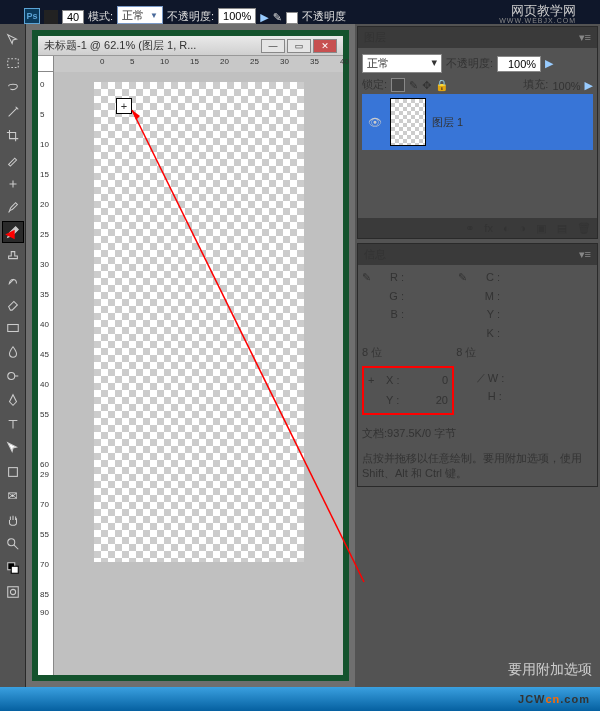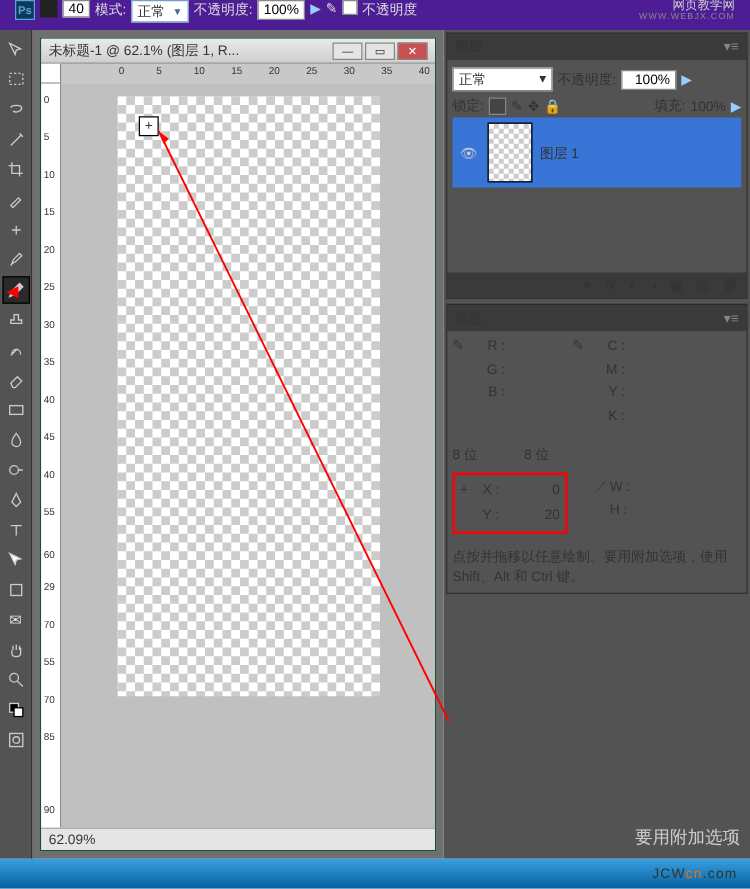--- a/index.html
+++ b/index.html
@@ -1,39 +1,39 @@
 <!DOCTYPE html>
 <html><head>
 <meta charset="utf-8">
 <style>
 *{margin:0;padding:0;box-sizing:border-box;font-family:"Microsoft YaHei",SimSun,sans-serif;font-size:11px;color:#333}
 body{background:#f0f0f0;width:600px;height:711px;overflow:hidden;position:relative}
-.top-bar{background:#4c1d95;height:24px;display:flex;align-items:flex-start;padding:0 12px;gap:4px;color:#ddd}
+.top-bar{background:#0f172a;height:24px;display:flex;align-items:flex-end;padding:0 24px;gap:4px;color:#ddd}
 .top-bar>*{color:#ddd}
 .ps-icon{width:16px;height:16px;background:#0a3a5c;border:1px solid #5ba3d5;color:#5ba3d5;display:flex;align-items:center;justify-content:center;font-size:9px;font-weight:bold}
 .btn-swatch{width:14px;height:14px;background:#222}
 .btn-size{width:22px;height:14px;background:#fff;color:#000;text-align:center;border:1px solid #888}
 .dropdown{background:#fff;border:1px solid #7a9ac7;height:18px;display:flex;align-items:center;padding:0 4px;color:#000}
 .dropdown .arrow{margin-left:6px;color:#4a6a9a;font-size:8px}
 .opacity-box{background:#fff;border:1px solid #888;padding:1px 4px;color:#000}
 .checkbox{width:12px;height:12px;background:#fff;border:1px solid #888}
 .site-logo{margin-left:auto;text-align:right;line-height:1}
-.site-logo .cn{font-size:10px;color:#ccc}
+.site-logo .cn{font-size:13px;color:#ccc}
 .site-logo .en{font-size:7px;color:#888;letter-spacing:1px}
 
 .main{display:flex;height:663px}
 
 .toolbox{width:26px;background:#535353;border-right:1px solid #2a2a2a;display:flex;flex-direction:column;padding-top:4px}
 .toolbox .tool{width:22px;height:22px;margin:1px auto;display:flex;align-items:center;justify-content:center;color:#ddd;font-size:12px}
 .toolbox .tool.active{background:#2a2a2a;border:1px solid #000}
 .toolbox svg{width:14px;height:14px;stroke:#ccc;fill:none;stroke-width:1.2}
 .red-arrow-tool{position:absolute;left:2px;top:225px;color:red;font-size:16px;font-weight:bold}
 
 .canvas-col{flex:1;background:#6f6f6f;display:flex;flex-direction:column;position:relative}
-.doc-win{background:#c8c8c8;border:1px solid #14532d;margin:6px;display:flex;flex-direction:column;flex:1}
+.doc-win{background:#c8c8c8;border:6px solid #14532d;margin:6px;display:flex;flex-direction:column;flex:1}
 .doc-titlebar{background:linear-gradient(#eaeaea,#cfcfcf);border-bottom:1px solid #999;height:20px;display:flex;align-items:center;padding:0 6px;font-size:10px;color:#666}
 .win-btns{margin-left:auto;display:flex;gap:2px}
 .win-btn{width:24px;height:14px;border:1px solid #888;background:#e5e5e5;display:flex;align-items:center;justify-content:center;font-size:9px}
 .win-btn.close{background:#c75050;color:#fff}
 .doc-body{flex:1;display:flex;position:relative;background:#c0c0c0}
 .ruler-h{height:16px;background:#fff;border-bottom:1px solid #888;position:relative;margin-left:16px}
 .ruler-v{width:16px;background:#fff;border-right:1px solid #888;position:relative}
 .ruler-corner{width:16px;height:16px;background:#fff;border-right:1px solid #888;border-bottom:1px solid #888}
 .ruler-top-wrap{display:flex}
 .canvas-area{flex:1;background:#c0c0c0;padding:10px;position:relative}
@@ -61,21 +61,21 @@
 .info-panel .panel-body{color:#ccc;font-size:10px;line-height:1.6}
 .info-grid{display:grid;grid-template-columns:20px 20px 50px 20px 20px 50px;gap:1px 2px;align-items:center}
 .info-grid .lab{text-align:right}
 .xy-box{border:2px solid red;padding:4px;margin:4px 0;display:inline-block}
 .xy-grid{display:grid;grid-template-columns:16px 20px 40px;gap:2px}
 .wh-side{display:inline-block;vertical-align:top;margin-left:20px;margin-top:8px}
 .info-doc{margin-top:6px}
 .info-hint{margin-top:8px;line-height:1.4}
 
 .watermark{position:absolute;right:8px;bottom:32px;color:#fff;font-size:14px;opacity:.7;font-family:SimSun}
-.jcw{position:absolute;left:0;right:0;bottom:0;height:24px;background:linear-gradient(#3aa0e0,#0560a0);color:#fff;display:flex;align-items:center;justify-content:flex-end;padding:0 10px;font-weight:normal;letter-spacing:1px;font-size:16px}
+.jcw{position:absolute;left:0;right:0;bottom:0;height:24px;background:linear-gradient(#3aa0e0,#0560a0);color:#fff;display:flex;align-items:center;justify-content:flex-end;padding:0 10px;font-weight:bold;letter-spacing:1px;font-size:16px}
 .jcw .dot{color:#ff6a00}
 
 .ruler-h .tick,.ruler-v .tick{position:absolute;font-size:8px;color:#333}
 .ruler-h .tick{top:1px}
 .ruler-v .tick{left:2px;writing-mode:horizontal-tb}
 </style>
 </head>
 <body>
 
 <div class="top-bar">
@@ -255,39 +255,36 @@
             <span class="tick" style="top: 68px;">10</span>
             <span class="tick" style="top: 98px;">15</span>
             <span class="tick" style="top: 128px;">20</span>
             <span class="tick" style="top: 158px;">25</span>
             <span class="tick" style="top: 188px;">30</span>
             <span class="tick" style="top: 218px;">35</span>
             <span class="tick" style="top: 248px;">40</span>
             <span class="tick" style="top: 278px;">45</span>
             <span class="tick" style="top: 308px;">40</span>
             <span class="tick" style="top: 338px;">55</span>
-            <span class="tick" style="top: 372px;">60</span>
+            <span class="tick" style="top: 388px;">60</span>
             <span class="tick" style="top: 398px;">29</span>
             <span class="tick" style="top: 428px;">70</span>
             <span class="tick" style="top: 458px;">55</span>
             <span class="tick" style="top: 488px;">70</span>
             <span class="tick" style="top: 518px;">85</span>
-            <span class="tick" style="top: 576px;">90</span>
+            <span class="tick" style="top: 536px;">90</span>
           </div>
         <div class="canvas-area">
           <div class="checker"></div>
           <div class="cursor-target">+</div>
           <svg class="annot-line" style="left:0;top:0;width:320px;height:530px">
             <line x1="78" y1="38" x2="310" y2="510" stroke="red" stroke-width="1.5"></line>
             <polygon points="78,38 86,44 82,48" fill="red"></polygon>
           </svg>
         </div>
-      </div>
-      <div class="doc-status">
-        <span>62.09%</span>
       </div>
     </div>
   </div>
 
   <div class="panels">
     <div class="panel">
       <div class="panel-header">
         <span>图层</span>
         <span class="menu">▾≡</span>
       </div>
@@ -355,21 +352,21 @@
           <span></span>
             <span class="lab">Y :</span>
             <span></span>
           <span></span>
             <span></span>
             <span></span>
           <span></span>
             <span class="lab">K :</span>
             <span></span>
         </div>
-        <div style="display:flex;gap:37px;margin-top:14px">
+        <div style="display:flex;gap:74px;margin-top:2px">
           <span>8 位</span>
           <span>8 位</span>
         </div>
         <div>
           <div class="xy-box">
             <div class="xy-grid">
               <span>+</span>
                 <span>X :</span>
                 <span style="text-align:right">0</span>
               <span></span>
@@ -377,20 +374,21 @@
                 <span style="text-align:right">20</span>
             </div>
           </div>
           <div class="wh-side">
             <span>⟋</span>
             <span>W :</span><br>
             <span style="visibility:hidden">⟋</span>
             <span>H :</span>
           </div>
         </div>
+        <div class="info-doc">文档:937.5K/0 字节</div>
         <div class="info-hint">点按并拖移以任意绘制。要用附加选项，使用 Shift、Alt 和 Ctrl 键。</div>
       </div>
     </div>
   </div>
 </div>
 
 <div class="watermark">要用附加选项</div>
 <div class="jcw">
   <span>JCW</span>
     <span class="dot">cn</span>

